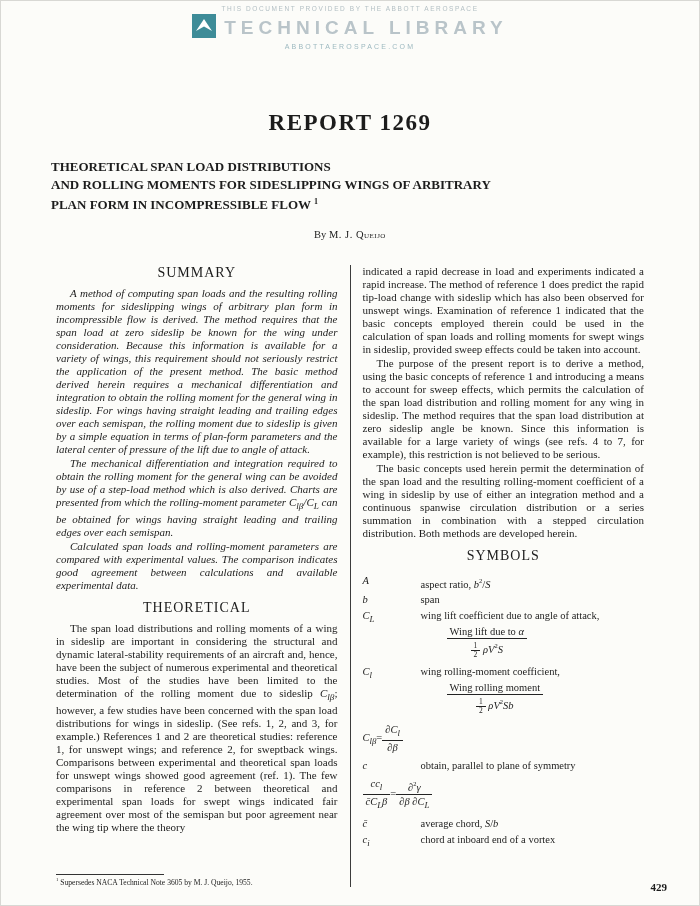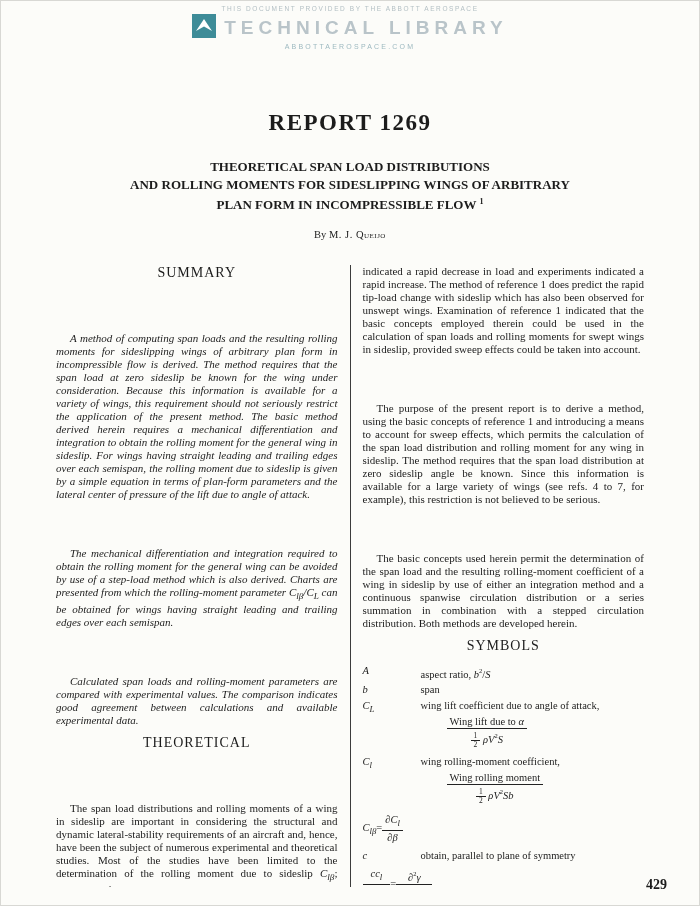--- a/index.html
+++ b/index.html
@@ -32,57 +32,57 @@
   .banner-url {
     font-family: "Liberation Sans", sans-serif;
     font-size: 7px; letter-spacing: 2.2px; color: #9db9c0; margin-top: 1px;
   }
   
   .report-number {
     text-align: center; font-size: 23px; font-weight: bold;
     letter-spacing: 1.5px; margin-top: 60px;
   }
   .report-title {
-    text-align: center; font-size: 13px; font-weight: bold;
+    text-align: left; font-size: 13px; font-weight: bold;
     line-height: 17.5px; margin: 22px 50px 0;
   }
   .byline { text-align: center; font-size: 10.5px; margin-top: 15px; }
   .byline .name { font-variant: small-caps; letter-spacing: 0.5px; }
   sup { font-size: 62%; }
   
   .columns { display: flex; margin: 25px 55px 0; height: 622px; overflow: hidden; }
   .col { flex: 1 1 0; min-width: 0; display: flex; flex-direction: column; }
   .col-left { padding-right: 12px; }
   .col-right { padding-left: 12px; }
   .divider { width: 1px; background: #3c3c3c; flex: none; }
   h2.sec {
     text-align: center; font-size: 14px; font-weight: normal;
     letter-spacing: 1px; margin: 7px 0 6px;
   }
   h2.sec:first-child { margin-top: 0; }
   p { font-size: 11px; line-height: 13px; text-align: justify; margin: 0 0 1px 0; }
   p.ital { font-style: italic; }
-  .indent { text-indent: 14px; margin-top: 45px; }
+  .indent { text-indent: 14px; }
   
   .footnote { margin-top: auto; padding-top: 6px; }
   .footnote-rule { width: 108px; border-top: 1px solid #333; margin-bottom: 2px; }
   .footnote-text { font-size: 7.6px; }
   
   .symbols { margin-top: 4px; font-size: 10.5px; line-height: 13px; }
   .sym-row { display: flex; margin-bottom: 3px; }
   .sym-eq { display: block; margin: 5px 0 5px 0; }
   .sym-s { width: 58px; flex: none; font-style: italic; }
   .sym-d { flex: 1; }
   .sym-frac-block { margin: 3px 0 3px 26px; }
   .frac { display: inline-block; text-align: center; vertical-align: middle; }
   .frac > .num { display: block; border-bottom: 1px solid #222; padding: 0 3px; }
   .frac > .den { display: block; padding: 0 3px; }
   .frac.inner { font-size: 7.5px; line-height: 1.1; vertical-align: middle; }
   .frac.inner > .num { padding: 0 2px; }
-  .page-number { position: absolute; right: 32px; bottom: 12px; font-size: 14px; font-weight: bold; }
+  .page-number { position: absolute; right: 32px; bottom: 12px; font-size: 11px; font-weight: bold; }
 </style>
 </head>
 <body>
 
 <div class="page">
 
   <header class="banner">
     <div class="banner-top">THIS DOCUMENT PROVIDED BY THE ABBOTT AEROSPACE</div>
     <div class="banner-mid">
       <span>

